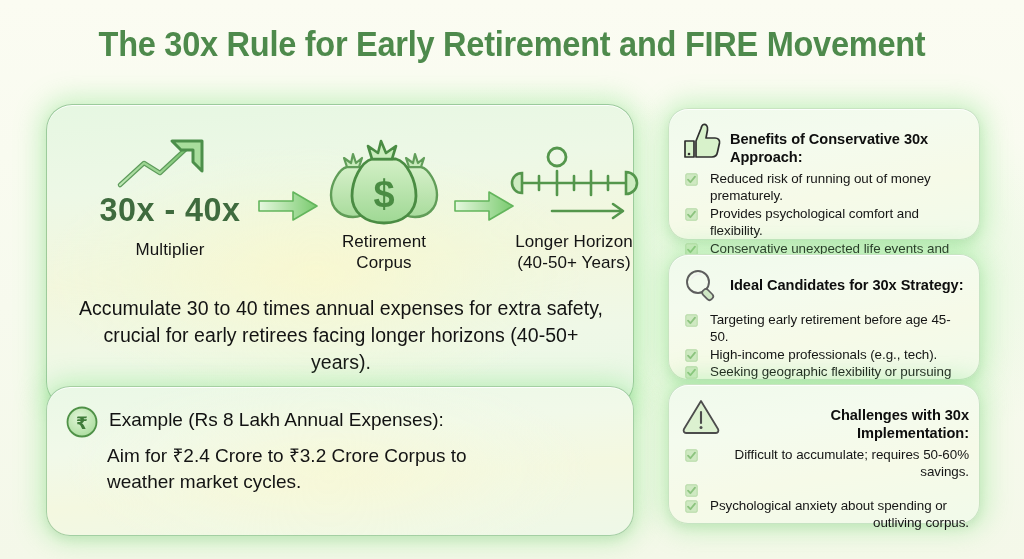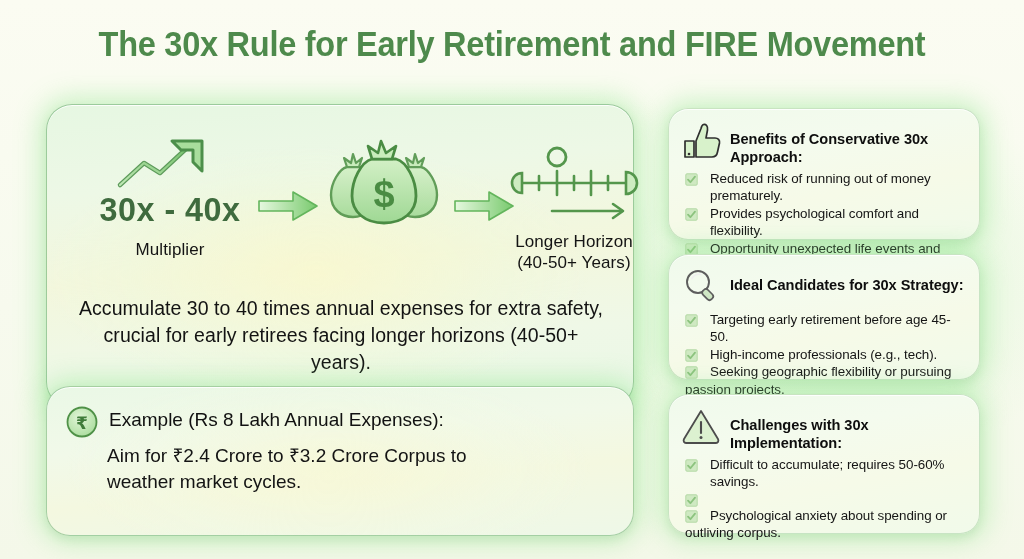--- a/index.html
+++ b/index.html
@@ -75,21 +75,21 @@
   }
   .card-side {
     left: 668px;
     width: 312px;
     border-radius: 20px;
     background:
       linear-gradient(170deg, #f0faec 0%, #f4fbee 30%, #f6fae8 62%, #f1faea 100%);
   }
   .side-1 { top: 108px; height: 132px; }
   .side-2 { top: 254px; height: 126px; }
-  .side-3 { top: 394px; height: 140px; }
+  .side-3 { top: 384px; height: 140px; text-align: right; }
 
   
   .flow {
     position: absolute;
     left: 0;
     top: 32px;
     width: 588px;
     height: 150px;
   }
   .flow-node {
@@ -248,20 +248,22 @@
             <g opacity="0.88">
               <path d="M86 28 C78 30 71 44 71 56 C71 70 80 78 92 78 C104 78 114 70 114 56 C114 44 106 30 98 28 Z" fill="url(#gbag)" stroke="#4e9146" stroke-width="2.4"></path>
               <path d="M86 28 L83 19 L90 24 L92 15 L95 24 L101 19 L98 28 Z" fill="#c4ebb6" stroke="#4e9146" stroke-width="2.2" stroke-linejoin="round"></path>
             </g>
 
             <path d="M49 20 C38 23 29 41 29 57 C29 73 42 84 61 84 C80 84 93 73 93 57 C93 41 84 23 73 20 Z" fill="url(#gbag)" stroke="#4a8c43" stroke-width="2.8"></path>
             <path d="M49 20 L45 7 L55 14 L58 2 L63 14 L73 7 L69 20 Z" fill="#c9edbb" stroke="#4a8c43" stroke-width="2.6" stroke-linejoin="round"></path>
             <text x="61" y="68" text-anchor="middle" font-family="'Liberation Sans', sans-serif" font-size="38" font-weight="bold" fill="#4a8c43">$</text>
           </svg>
         </div>
+        <div class="node-label corpus-label">Retirement
+Corpus</div>
       </div>
 
       <div class="arrow-b">
         <svg width="62" height="34" viewBox="0 0 62 34">
           <defs>
             <linearGradient id="garrow2" x1="0" y1="0" x2="1" y2="0">
               <stop offset="0%" stop-color="#e6f8df"></stop>
               <stop offset="100%" stop-color="#79ca6e"></stop>
             </linearGradient>
           </defs>
@@ -356,21 +358,21 @@
           </span>
           <span class="side-text">Provides psychological comfort and flexibility.</span>
         </div>
         <div class="side-row">
           <span class="bullet-sq">
             <svg width="13" height="13" viewBox="0 0 13 13">
               <rect x="0.8" y="0.8" width="11.4" height="11.4" rx="1.2" fill="#cfe9c2" stroke="#b4d9a6" stroke-width="1"></rect>
               <path d="M3 6.6 L5.4 9.2 L10 3.6" fill="none" stroke="#8cc37e" stroke-width="1.8" stroke-linecap="round" stroke-linejoin="round"></path>
             </svg>
           </span>
-          <span class="side-text">Opportunity unexpected life events and</span>
+          <span class="side-text">Conservative unexpected life events and</span>
         </div>
         <div class="side-cont side-text">lifestyle inflation.</div>
       </div>
     </div>
   </div>
 
   <div class="card card-side side-2">
     <div class="side-inner">
       <div class="side-head-row">
         <span>

